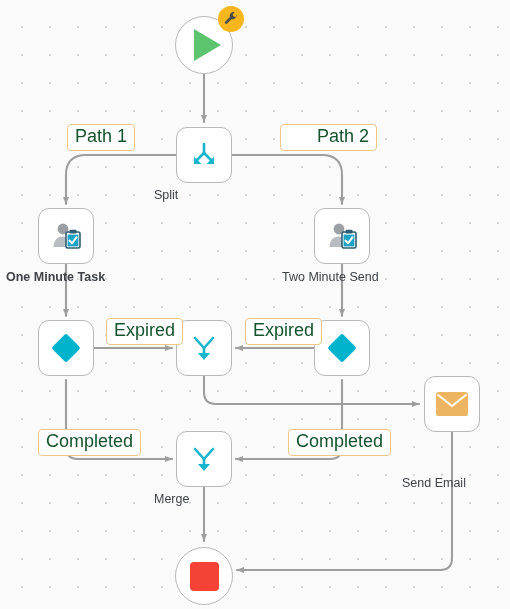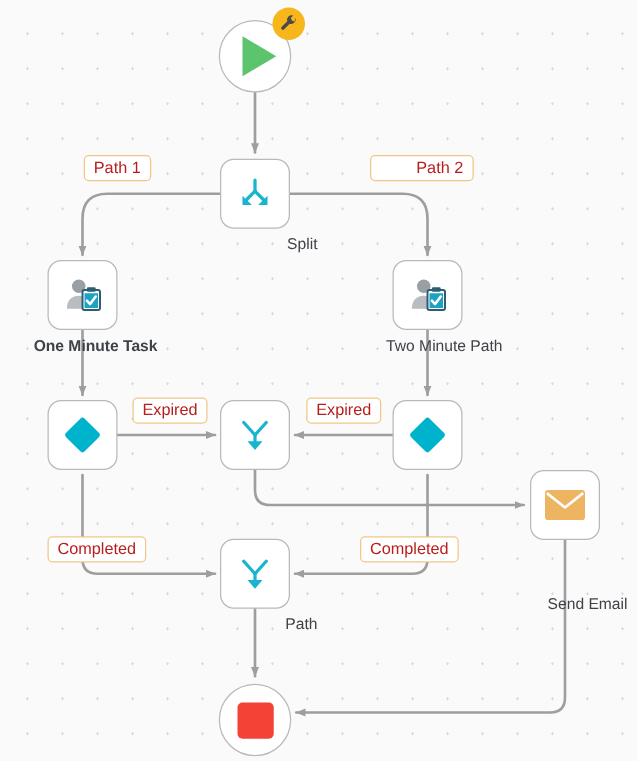--- a/index.html
+++ b/index.html
@@ -51,31 +51,31 @@
     display: flex;
     align-items: center;
     justify-content: center;
     z-index: 5;
   }
   .node-label {
     position: absolute;
     font-size: 12.5px;
     color: #3f4348;
     white-space: nowrap;
-    text-align: right;
+    text-align: left;
     z-index: 6;
   }
   
   .edge-tag {
     position: absolute;
     background: #ffffff;
     border: 1px solid #f0c789;
     border-radius: 4px;
-    color: #b91c1c;
-    font-size: 13px;
+    color: #14532d;
+    font-size: 18px;
     padding: 2px 7px 3px 7px;
     white-space: nowrap;
     z-index: 7;
     line-height: 1.1;
   }
   
   .badge {
     position: absolute;
     width: 26px;
     height: 26px;
@@ -157,21 +157,21 @@
         <path d="M16,14 L23,21"></path>
       </g>
       <path fill="#19b4cd" d="M6,25 L6,17.5 L13.5,25 z"></path>
       <path fill="#19b4cd" d="M26,25 L26,17.5 L18.5,25 z"></path>
     </svg>
   </div>
   <div class="node-label" style="left:154px; top:188px; width:100px;">Split</div>
 
   <div class="edge-tag" style="left:67px; top:124px;">Path 1</div>
 
-  <div class="edge-tag" style="left:296px; top:124px;padding-left:36px;">Path 2</div>
+  <div class="edge-tag" style="left:280px; top:124px;padding-left:36px;">Path 2</div>
 
   <div class="node box-node" style="left:38px; top:208px;">
     <svg width="34" height="34" viewBox="0 0 34 34">
       <circle cx="14" cy="10" r="5.4" fill="#9a9fa4"></circle>
       <path d="M4.5,28 C4.5,20.5 9,17.5 14,17.5 C19,17.5 23.5,20.5 23.5,28 z" fill="#b9bdc1"></path>
       <rect x="17" y="13" width="14" height="16" rx="1.6" fill="#ffffff" stroke="#2e5d72" stroke-width="1.6"></rect>
       <rect x="20.5" y="10.8" width="7" height="3.6" rx="1" fill="#2e5d72"></rect>
       <rect x="18.6" y="15.6" width="10.8" height="11.8" fill="#1ca2c4"></rect>
       <path d="M20.5,21.5 L23,24.3 L27.6,18.2" stroke="#ffffff" stroke-width="2" fill="none" stroke-linecap="round" stroke-linejoin="round"></path>
     </svg>
@@ -181,21 +181,21 @@
   <div class="node box-node" style="left:314px; top:208px;">
     <svg width="34" height="34" viewBox="0 0 34 34">
       <circle cx="14" cy="10" r="5.4" fill="#9a9fa4"></circle>
       <path d="M4.5,28 C4.5,20.5 9,17.5 14,17.5 C19,17.5 23.5,20.5 23.5,28 z" fill="#b9bdc1"></path>
       <rect x="17" y="13" width="14" height="16" rx="1.6" fill="#ffffff" stroke="#2e5d72" stroke-width="1.6"></rect>
       <rect x="20.5" y="10.8" width="7" height="3.6" rx="1" fill="#2e5d72"></rect>
       <rect x="18.6" y="15.6" width="10.8" height="11.8" fill="#1ca2c4"></rect>
       <path d="M20.5,21.5 L23,24.3 L27.6,18.2" stroke="#ffffff" stroke-width="2" fill="none" stroke-linecap="round" stroke-linejoin="round"></path>
     </svg>
   </div>
-  <div class="node-label" style="left:282px; top:270px; width:120px;">Two Minute Path</div>
+  <div class="node-label" style="left:282px; top:270px; width:120px;">Two Minute Send</div>
 
   <div class="node box-node" style="left:38px; top:320px;">
     <svg width="36" height="36" viewBox="0 0 36 36">
       <rect x="7.5" y="7.5" width="21" height="21" rx="2.5" transform="rotate(45 18 18)" fill="#00b3cc"></rect>
     </svg>
   </div>
 
   <div class="node box-node" style="left:314px; top:320px;">
     <svg width="36" height="36" viewBox="0 0 36 36">
       <rect x="7.5" y="7.5" width="21" height="21" rx="2.5" transform="rotate(45 18 18)" fill="#00b3cc"></rect>
@@ -230,19 +230,19 @@
   <div class="node box-node" style="left:176px; top:431px;">
     <svg width="32" height="32" viewBox="0 0 32 32">
       <g stroke="#19b4cd" stroke-width="2.6" fill="none" stroke-linecap="round">
         <path d="M7,6 L16,16"></path>
         <path d="M25,6 L16,16"></path>
         <path d="M16,16 L16,22"></path>
       </g>
       <path fill="#19b4cd" d="M10,21 L22,21 L16,28 z"></path>
     </svg>
   </div>
-  <div class="node-label" style="left:154px; top:492px; width:100px;">Path</div>
+  <div class="node-label" style="left:154px; top:492px; width:100px;">Merge</div>
 
   <div class="node round-node" style="left:175px; top:547px;">
     <div class="stop-sq"></div>
   </div>
 
 </div>
 
 </body></html>

